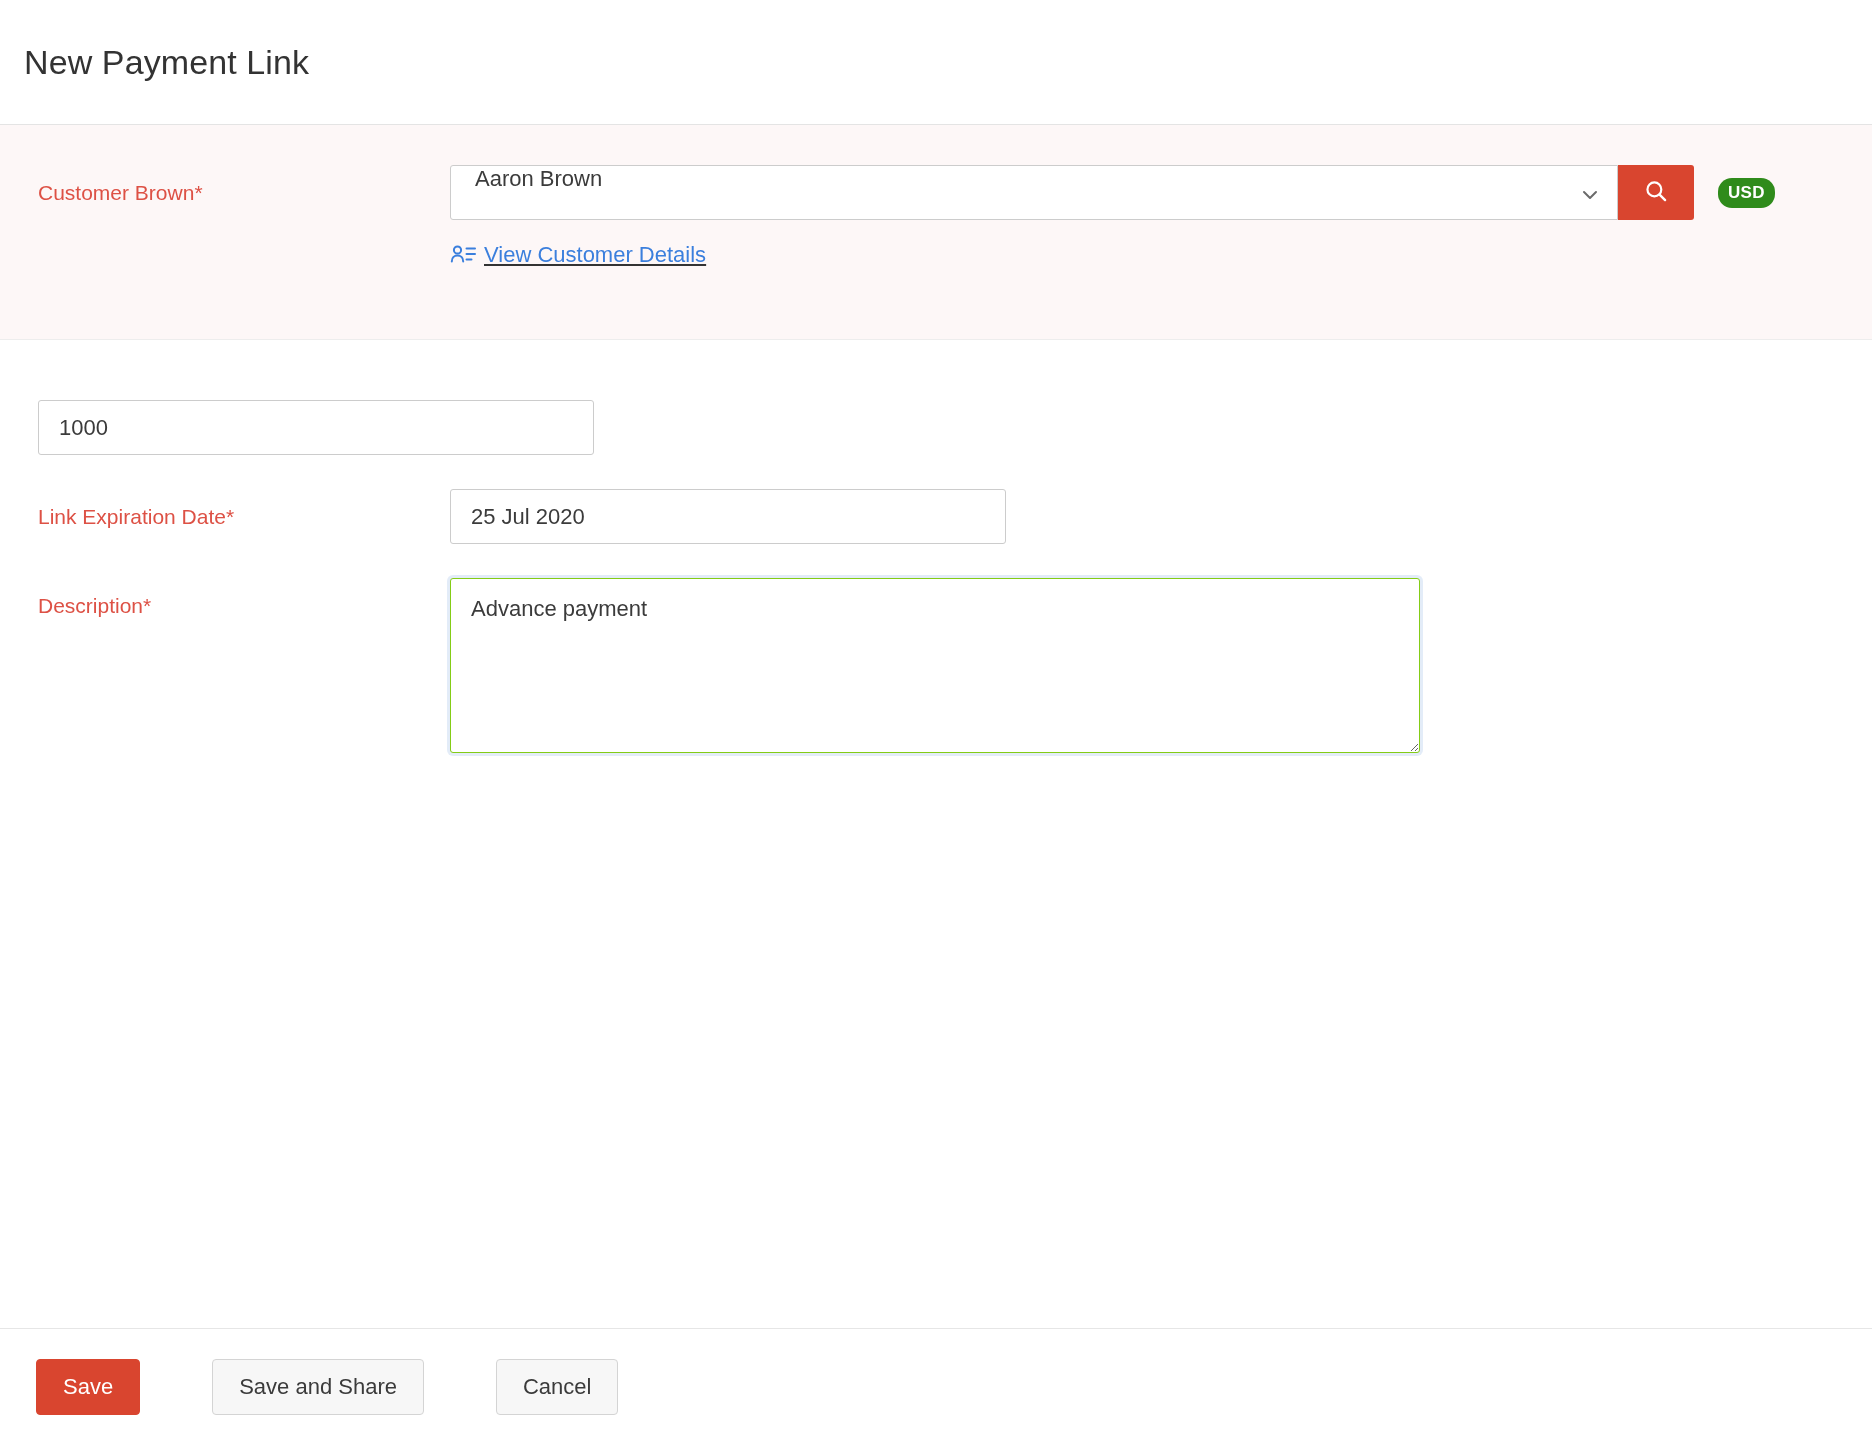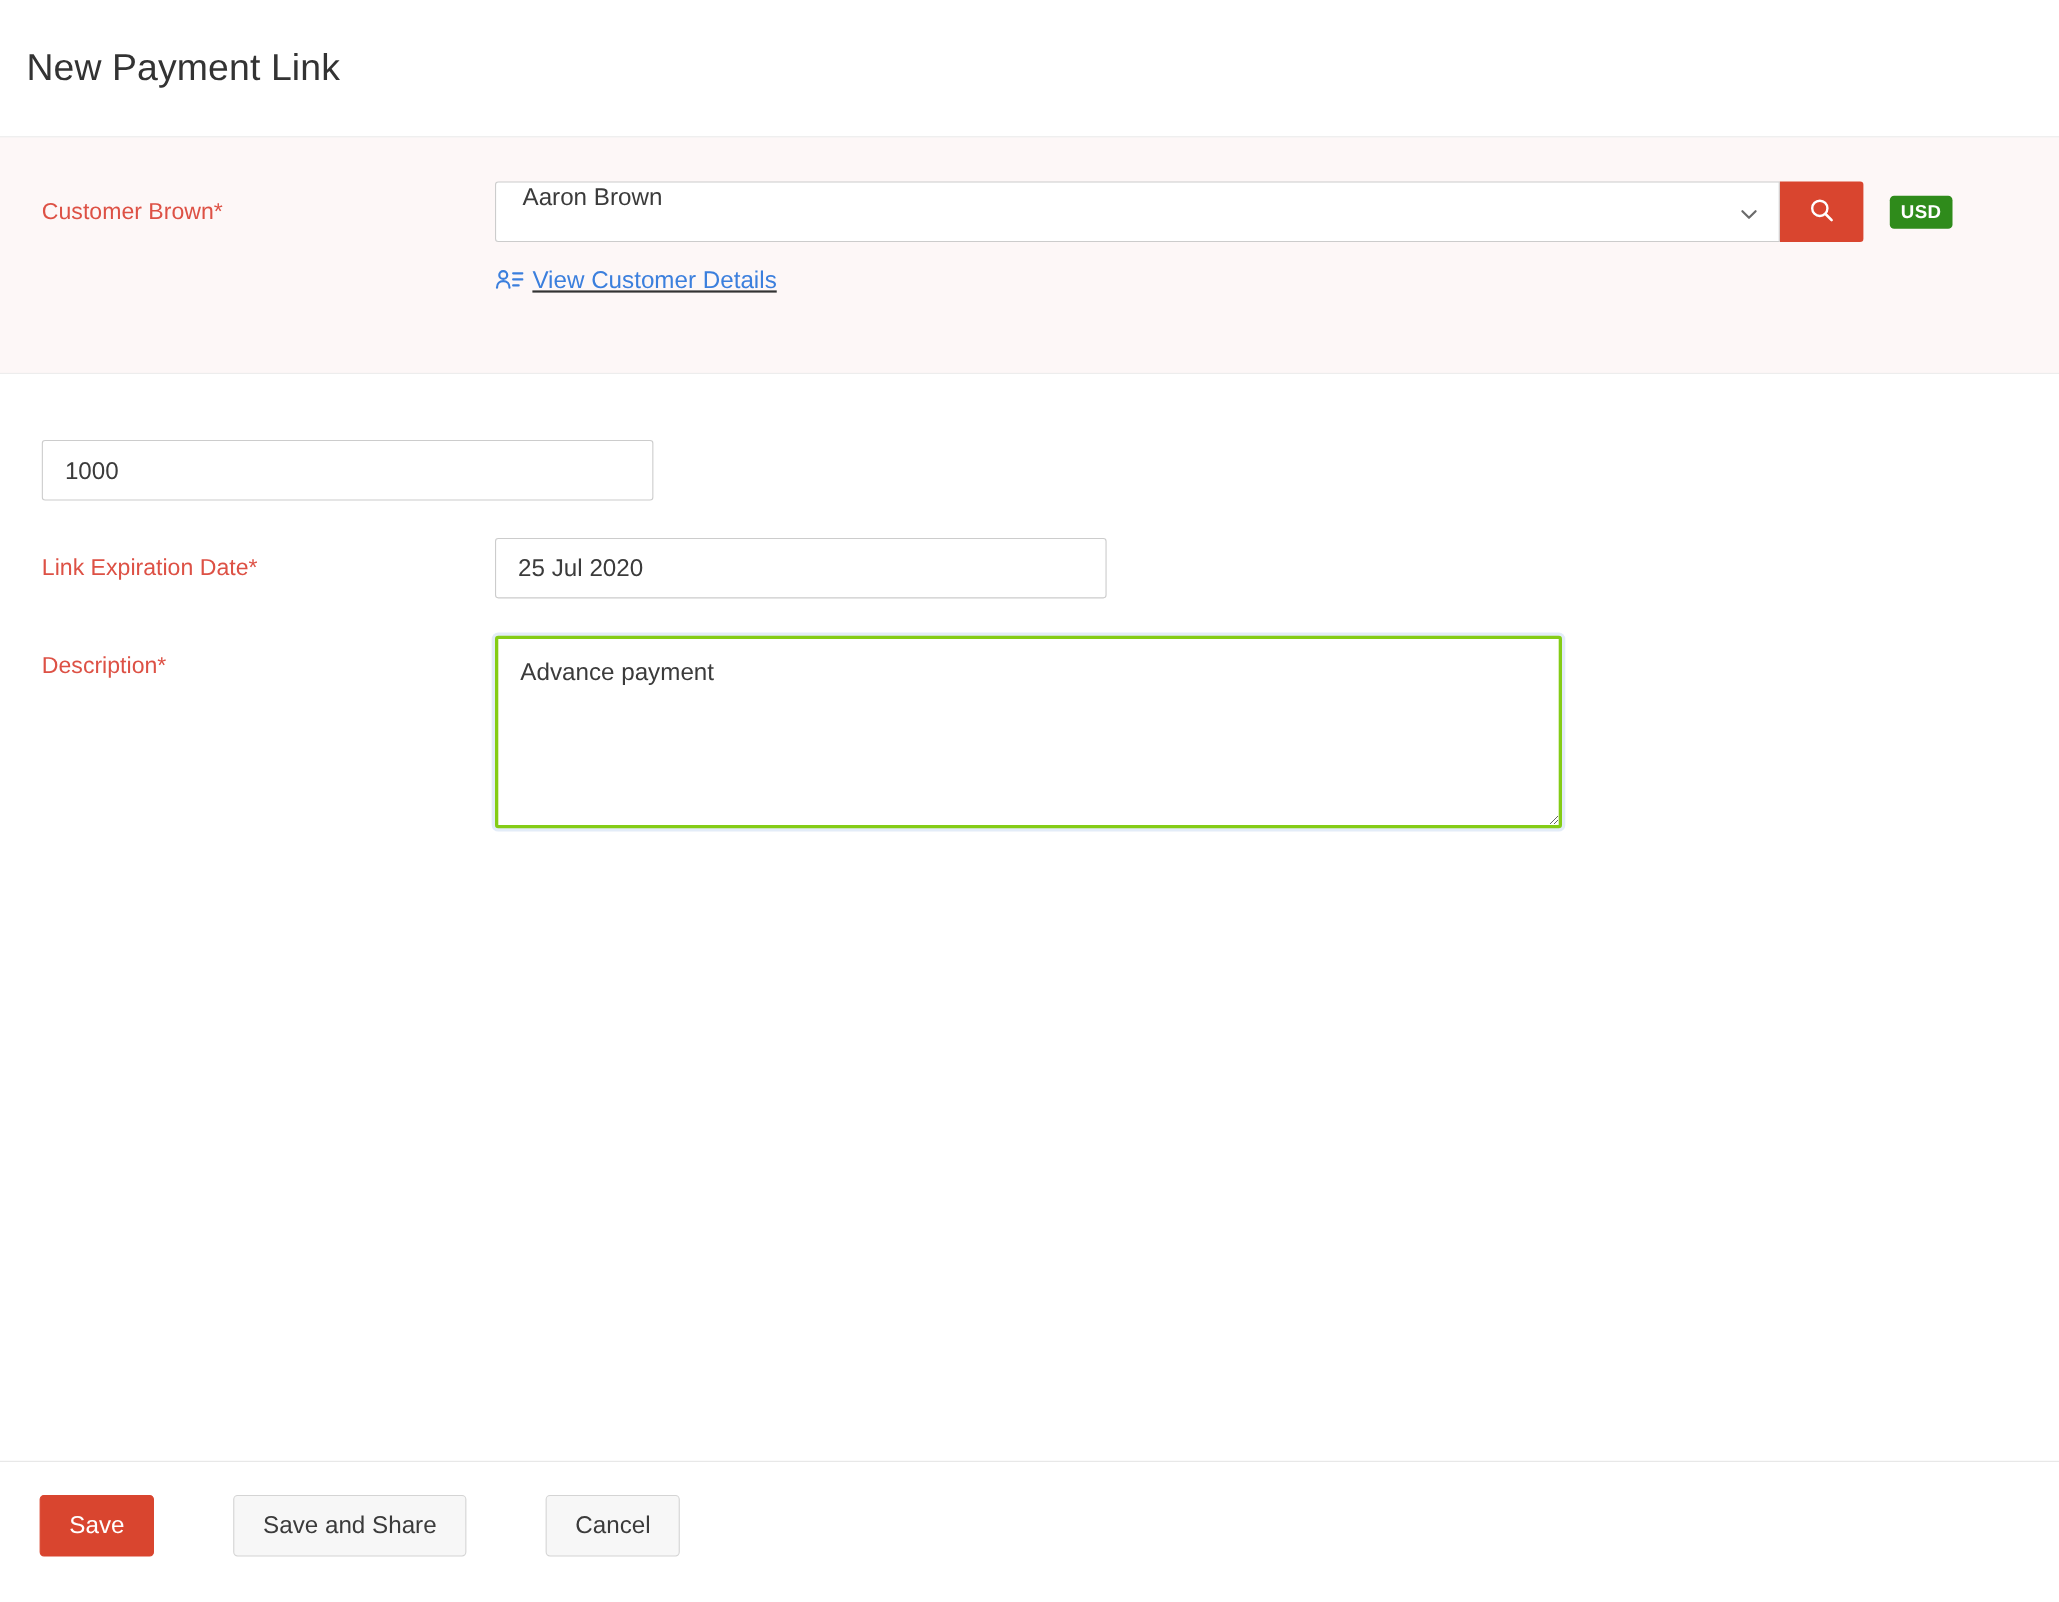--- a/index.html
+++ b/index.html
@@ -98,21 +98,21 @@
     cursor: pointer;
     padding: 0;
   }
   .currency-badge {
     margin-left: 24px;
     align-self: center;
     background: #2f8b1b;
     color: #ffffff;
     font-size: 17px;
     font-weight: bold;
-    border-radius: 4px;
+    border-radius: 14px;
     padding: 6px 10px 7px 10px;
     letter-spacing: 0.3px;
     line-height: 1;
   }
 
   .link-row {
     margin-top: 22px;
     display: inline-flex;
     align-items: center;
     gap: 8px;
@@ -140,21 +140,21 @@
     font-size: 22px;
     color: #3b3b3b;
     font-family: "Liberation Sans", sans-serif;
     outline: none;
   }
 
   .textarea-field {
     width: 970px;
     height: 175px;
     background: #ffffff;
-    border: 3px solid #84cc16;
+    border: 1px solid #84cc16;
     border-radius: 3px;
     padding: 15px 20px;
     font-size: 22px;
     color: #3b3b3b;
     font-family: "Liberation Sans", sans-serif;
     outline: none;
     box-shadow: 0 0 0 3px rgba(126,169,224,0.22);
     resize: both;
     overflow: hidden;
     line-height: 30px;

